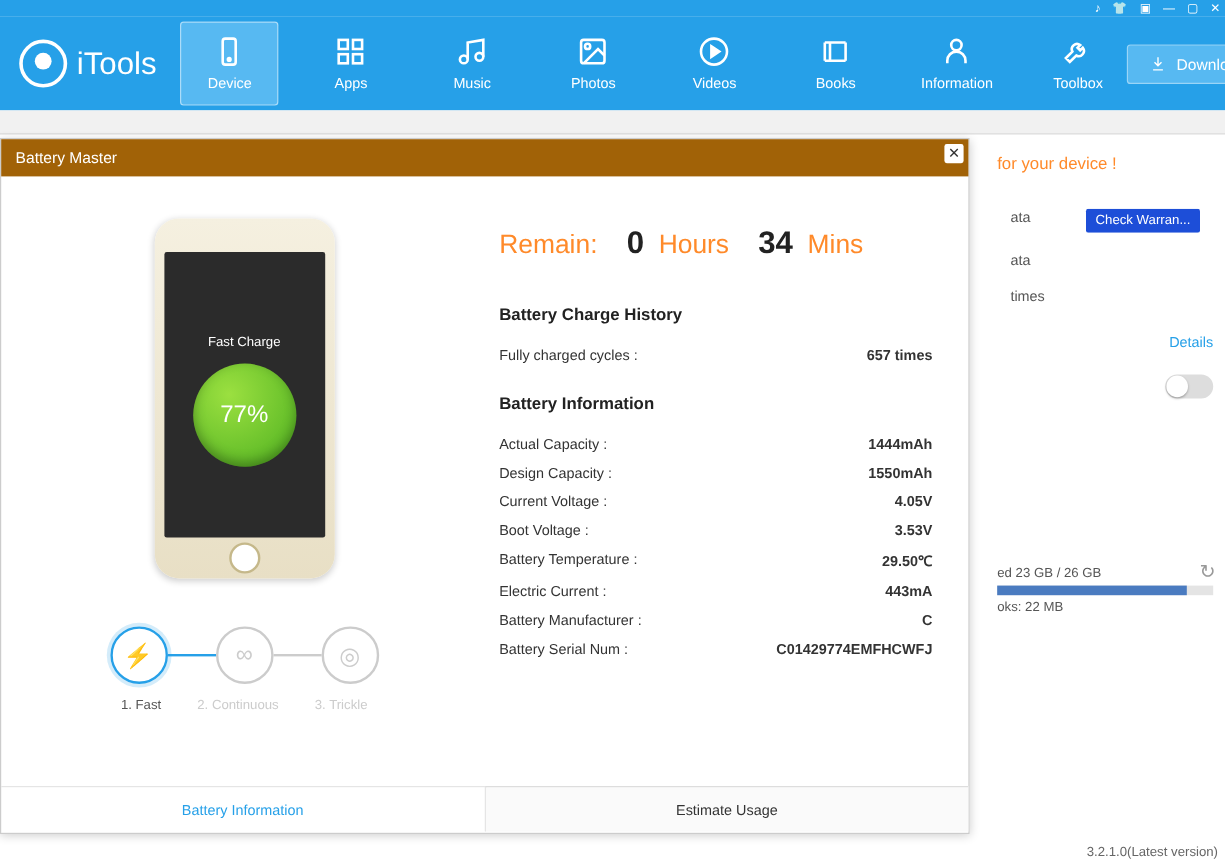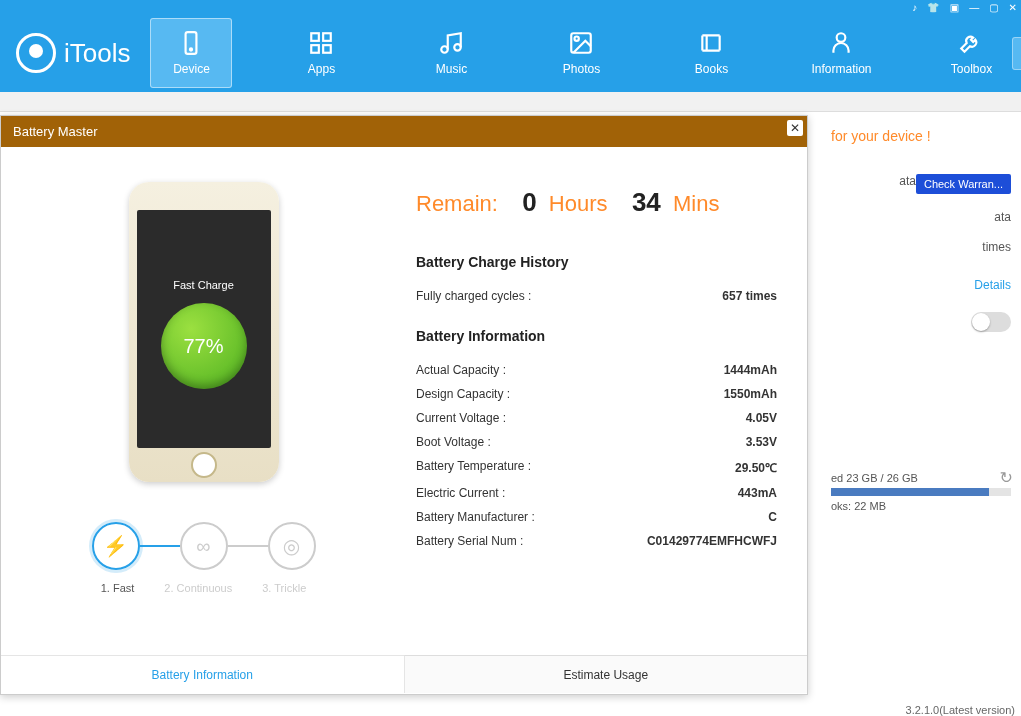--- a/index.html
+++ b/index.html
@@ -5,32 +5,32 @@
 * { margin: 0; padding: 0; box-sizing: border-box; font-family: "Segoe UI", Arial, sans-serif; }
 body { background: #fff; width: 1021px; height: 716px; overflow: hidden; position: relative; }
 
 .titlebar { height: 14px; background: #26a0e8; display: flex; justify-content: flex-end; align-items: center; padding-right: 4px; gap: 10px; }
 .titlebar .tb-icon { color: #fff; font-size: 10px; cursor: pointer; }
 
 .header { background: #26a0e8; height: 78px; display: flex; align-items: center; padding: 0 10px 0 16px; }
 .logo { display: flex; align-items: center; color: #fff; font-size: 26px; font-weight: 300; margin-right: 20px; }
 .logo-icon { width: 40px; height: 40px; border: 3px solid #fff; border-radius: 50%; margin-right: 8px; position: relative; }
 .logo-icon::after { content: ""; width: 14px; height: 14px; background: #fff; border-radius: 50%; position: absolute; top: 8px; left: 10px; }
-.nav { display: flex; flex: 1; height: 100%; gap: 48px; }
-.nav-item { width: 82px; display: flex; flex-direction: column; align-items: center; justify-content: center; color: #fff; font-size: 12px; cursor: pointer; gap: 6px; }
+.nav { display: flex; flex: 1; height: 100%; }
+.nav-item { width: 82px; display: flex; flex-direction: column; align-items: center; justify-content: center; color: #fff; font-size: 12px; cursor: pointer; gap: 6px; margin-left: 19px; }
 .nav-item.active { background: #57b9f2; border: 1px solid rgba(255,255,255,0.5); border-radius: 3px; margin: 4px 0; }
 .nav-item svg { width: 26px; height: 26px; }
 .download-btn { background: #57b9f2; border: 1px solid rgba(255,255,255,0.4); color: #fff; padding: 8px 18px; border-radius: 3px; font-size: 13px; display: flex; align-items: center; gap: 8px; cursor: pointer; }
 
 .sub-bar { height: 20px; background: #f1f1f1; border-bottom: 1px solid #ddd; }
 
 .right-panel { position: absolute; right: 10px; top: 128px; width: 180px; font-size: 12px; color: #555; }
 .right-panel .promo { color: #ff8a2a; font-size: 14px; margin-bottom: 30px; }
 .right-panel .check-btn { background: #1d4ed8; color: #fff; padding: 4px 8px; font-size: 11px; border-radius: 2px; float: right; cursor: pointer; }
-.right-panel .line { margin: 16px 0; overflow: hidden; text-align: right; }
+.right-panel .line { margin: 16px 11px; overflow: hidden; }
 .right-panel .details { color: #26a0e8; text-align: right; margin-top: 24px; cursor: pointer; }
 .toggle { width: 40px; height: 20px; background: #ddd; border-radius: 10px; position: relative; float: right; margin-top: 20px; }
 .toggle::after { content: ""; width: 18px; height: 18px; background: #fff; border-radius: 50%; position: absolute; top: 1px; left: 1px; box-shadow: 0 1px 2px rgba(0,0,0,0.3); }
 .storage { margin-top: 180px; font-size: 11px; }
 .storage-bar { height: 8px; background: #e4e4e4; margin: 4px 0; position: relative; }
 .storage-bar-fill { height: 100%; width: 88%; background: #4a7bc0; }
 .refresh { position: absolute; right: -2px; bottom: 25px; font-size: 16px; color: #999; cursor: pointer; }
 
 .modal { position: absolute; left: 0; top: 115px; width: 808px; height: 580px; background: #fff; border: 1px solid #ccc; box-shadow: 0 2px 8px rgba(0,0,0,0.2); }
 .modal-header { background: #a16207; color: #fff; padding: 8px 12px; font-size: 13px; display: flex; justify-content: space-between; align-items: center; }
@@ -109,20 +109,27 @@
         </svg>
       <span>Music</span>
     </div>
     <div class="nav-item">
       <svg viewBox="0 0 24 24" fill="none" stroke="#fff" stroke-width="2">
           <rect x="3" y="3" width="18" height="18" rx="2"></rect>
           <circle cx="8" cy="8" r="2"></circle>
           <path d="M21 15l-5-5L5 21"></path>
         </svg>
       <span>Photos</span>
+    </div>
+    <div class="nav-item">
+      <svg viewBox="0 0 24 24" fill="none" stroke="#fff" stroke-width="2">
+          <circle cx="12" cy="12" r="10"></circle>
+          <polygon points="10,8 16,12 10,16" fill="#fff"></polygon>
+        </svg>
+      <span>Videos</span>
     </div>
     <div class="nav-item">
       <svg viewBox="0 0 24 24" fill="none" stroke="#fff" stroke-width="2">
           <path d="M4 19h16M4 5h16M8 5v14M4 5v14M20 5v14"></path>
         </svg>
       <span>Books</span>
     </div>
     <div class="nav-item">
       <svg viewBox="0 0 24 24" fill="none" stroke="#fff" stroke-width="2">
           <circle cx="12" cy="7" r="4"></circle>

